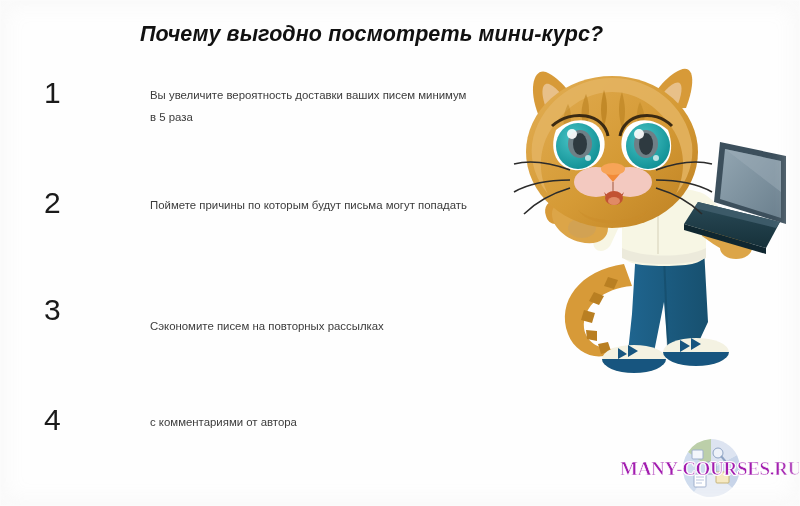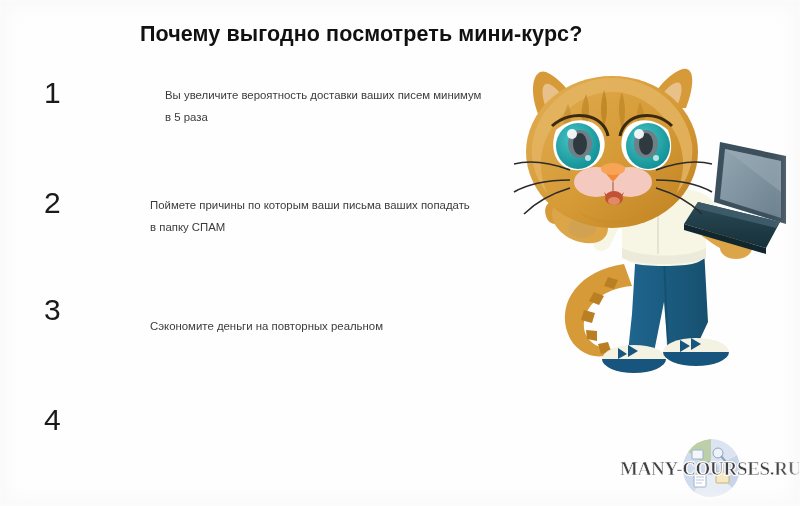--- a/index.html
+++ b/index.html
@@ -10,49 +10,50 @@
   }
   .slide{position:absolute;inset:0;background:#fefefe;}
   .edge-shade{position:absolute;inset:0;pointer-events:none;
     box-shadow:inset 0 0 0 1px #fbfbfb, inset 0 0 22px 2px rgba(246,246,246,.9);}
 
   
   .title{
     position:absolute;left:140px;top:22px;width:520px;
     font-size:21.5px;font-weight:bold;color:#111;letter-spacing:.1px;
     white-space:nowrap;
+    font-style:italic;
   }
 
   
   .item{position:absolute;left:0;width:520px;}
   .item .num{
     position:absolute;left:44px;top:0;
     font-size:30px;font-weight:400;color:#1a1a1a;line-height:1;
     font-family:"Liberation Sans","DejaVu Sans",sans-serif;
   }
   .item .body{
     position:absolute;left:150px;width:345px;
     font-size:11.4px;line-height:22px;color:#3b3b3b;
   }
-  #item1{top:78px;} #item1 .body{top:6px;margin-left:15px;}
+  #item1{top:78px;} #item1 .body{top:6px;}
   #item2{top:188px;} #item2 .body{top:6px;}
   #item3{top:295px;} #item3 .body{top:20px;}
   #item4{top:405px;} #item4 .body{top:6px;}
 
   
   .mascot{position:absolute;left:508px;top:52px;width:290px;height:325px;}
   .mascot svg{display:block;width:100%;height:100%;}
 
   
   .watermark{position:absolute;left:618px;top:436px;width:180px;height:66px;}
   .wm-logo{position:absolute;left:62px;top:2px;width:62px;height:62px;}
   .wm-text{
     position:absolute;left:2px;top:22px;width:178px;text-align:center;
     font-family:"Liberation Serif","DejaVu Serif",serif;
-    font-size:19px;font-weight:bold;color:#404040;letter-spacing:-.3px;
+    font-size:19px;font-weight:bold;color:#a21caf;letter-spacing:-.3px;
     -webkit-text-stroke:.6px #ffffff;
     text-shadow:0 0 1px #fff,1px 0 0 #fff,-1px 0 0 #fff,0 1px 0 #fff,0 -1px 0 #fff;
     white-space:nowrap;
   }
 </style>
 </head>
 <body>
 
 <div class="slide">
 
@@ -62,35 +63,35 @@
     <div class="num">1</div>
     <div class="body">
       <div>Вы увеличите вероятность доставки ваших писем минимум</div>
       <div>в 5 раза</div>
     </div>
   </div>
 
   <div class="item" id="item2">
     <div class="num">2</div>
     <div class="body">
-      <div>Поймете причины по которым ваши письма ваших попадать</div>
-      <div>в папку СПАМ</div>
+      <div>Поймете причины по которым будут письма могут попадать</div>
     </div>
   </div>
 
   <div class="item" id="item3">
     <div class="num">3</div>
     <div class="body">
-      <div>Сэкономите деньги на повторных реальном</div>
+      <div>Сэкономите писем на повторных рассылках</div>
     </div>
   </div>
 
   <div class="item" id="item4">
     <div class="num">4</div>
     <div class="body">
+      <div>с комментариями от автора</div>
     </div>
   </div>
 
   <div class="mascot">
     <svg viewBox="0 0 290 325" xmlns="http://www.w3.org/2000/svg">
       <defs>
         <linearGradient id="furG" x1="0" y1="0" x2="1" y2="1">
           <stop offset="0%" stop-color="#e2ae54"></stop>
           <stop offset="55%" stop-color="#d59a35"></stop>
           <stop offset="100%" stop-color="#bd8022"></stop>

